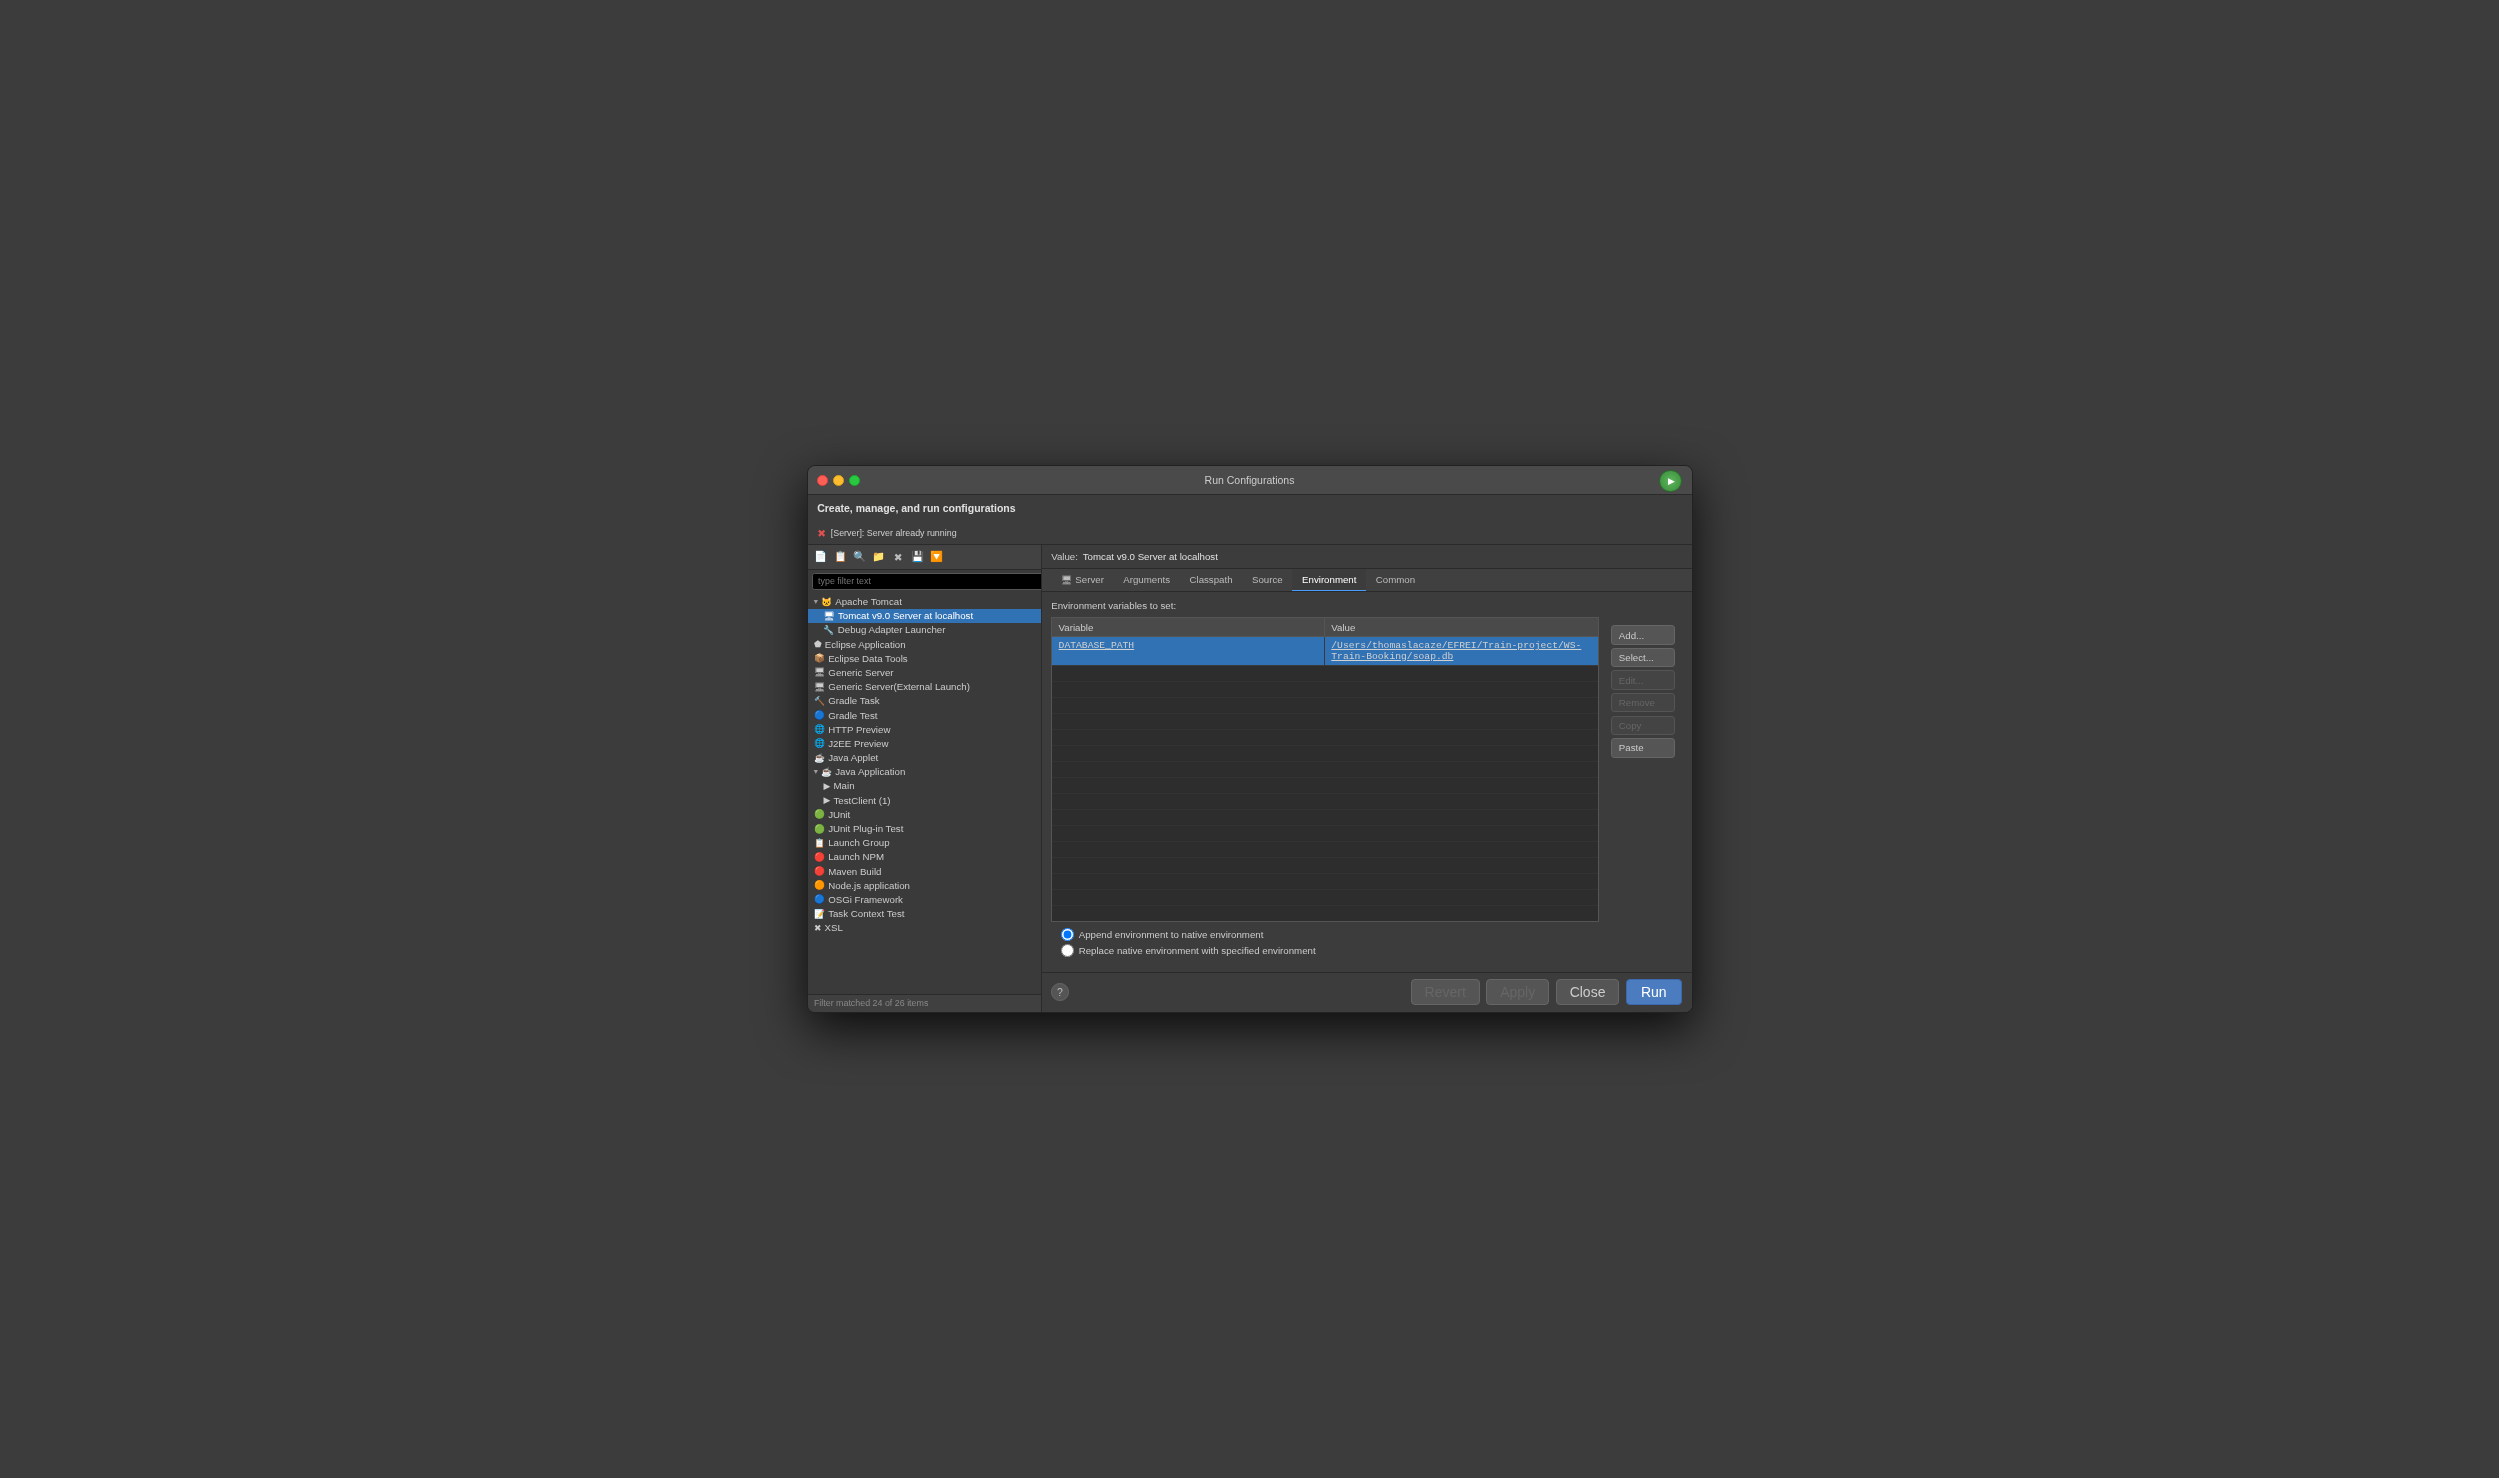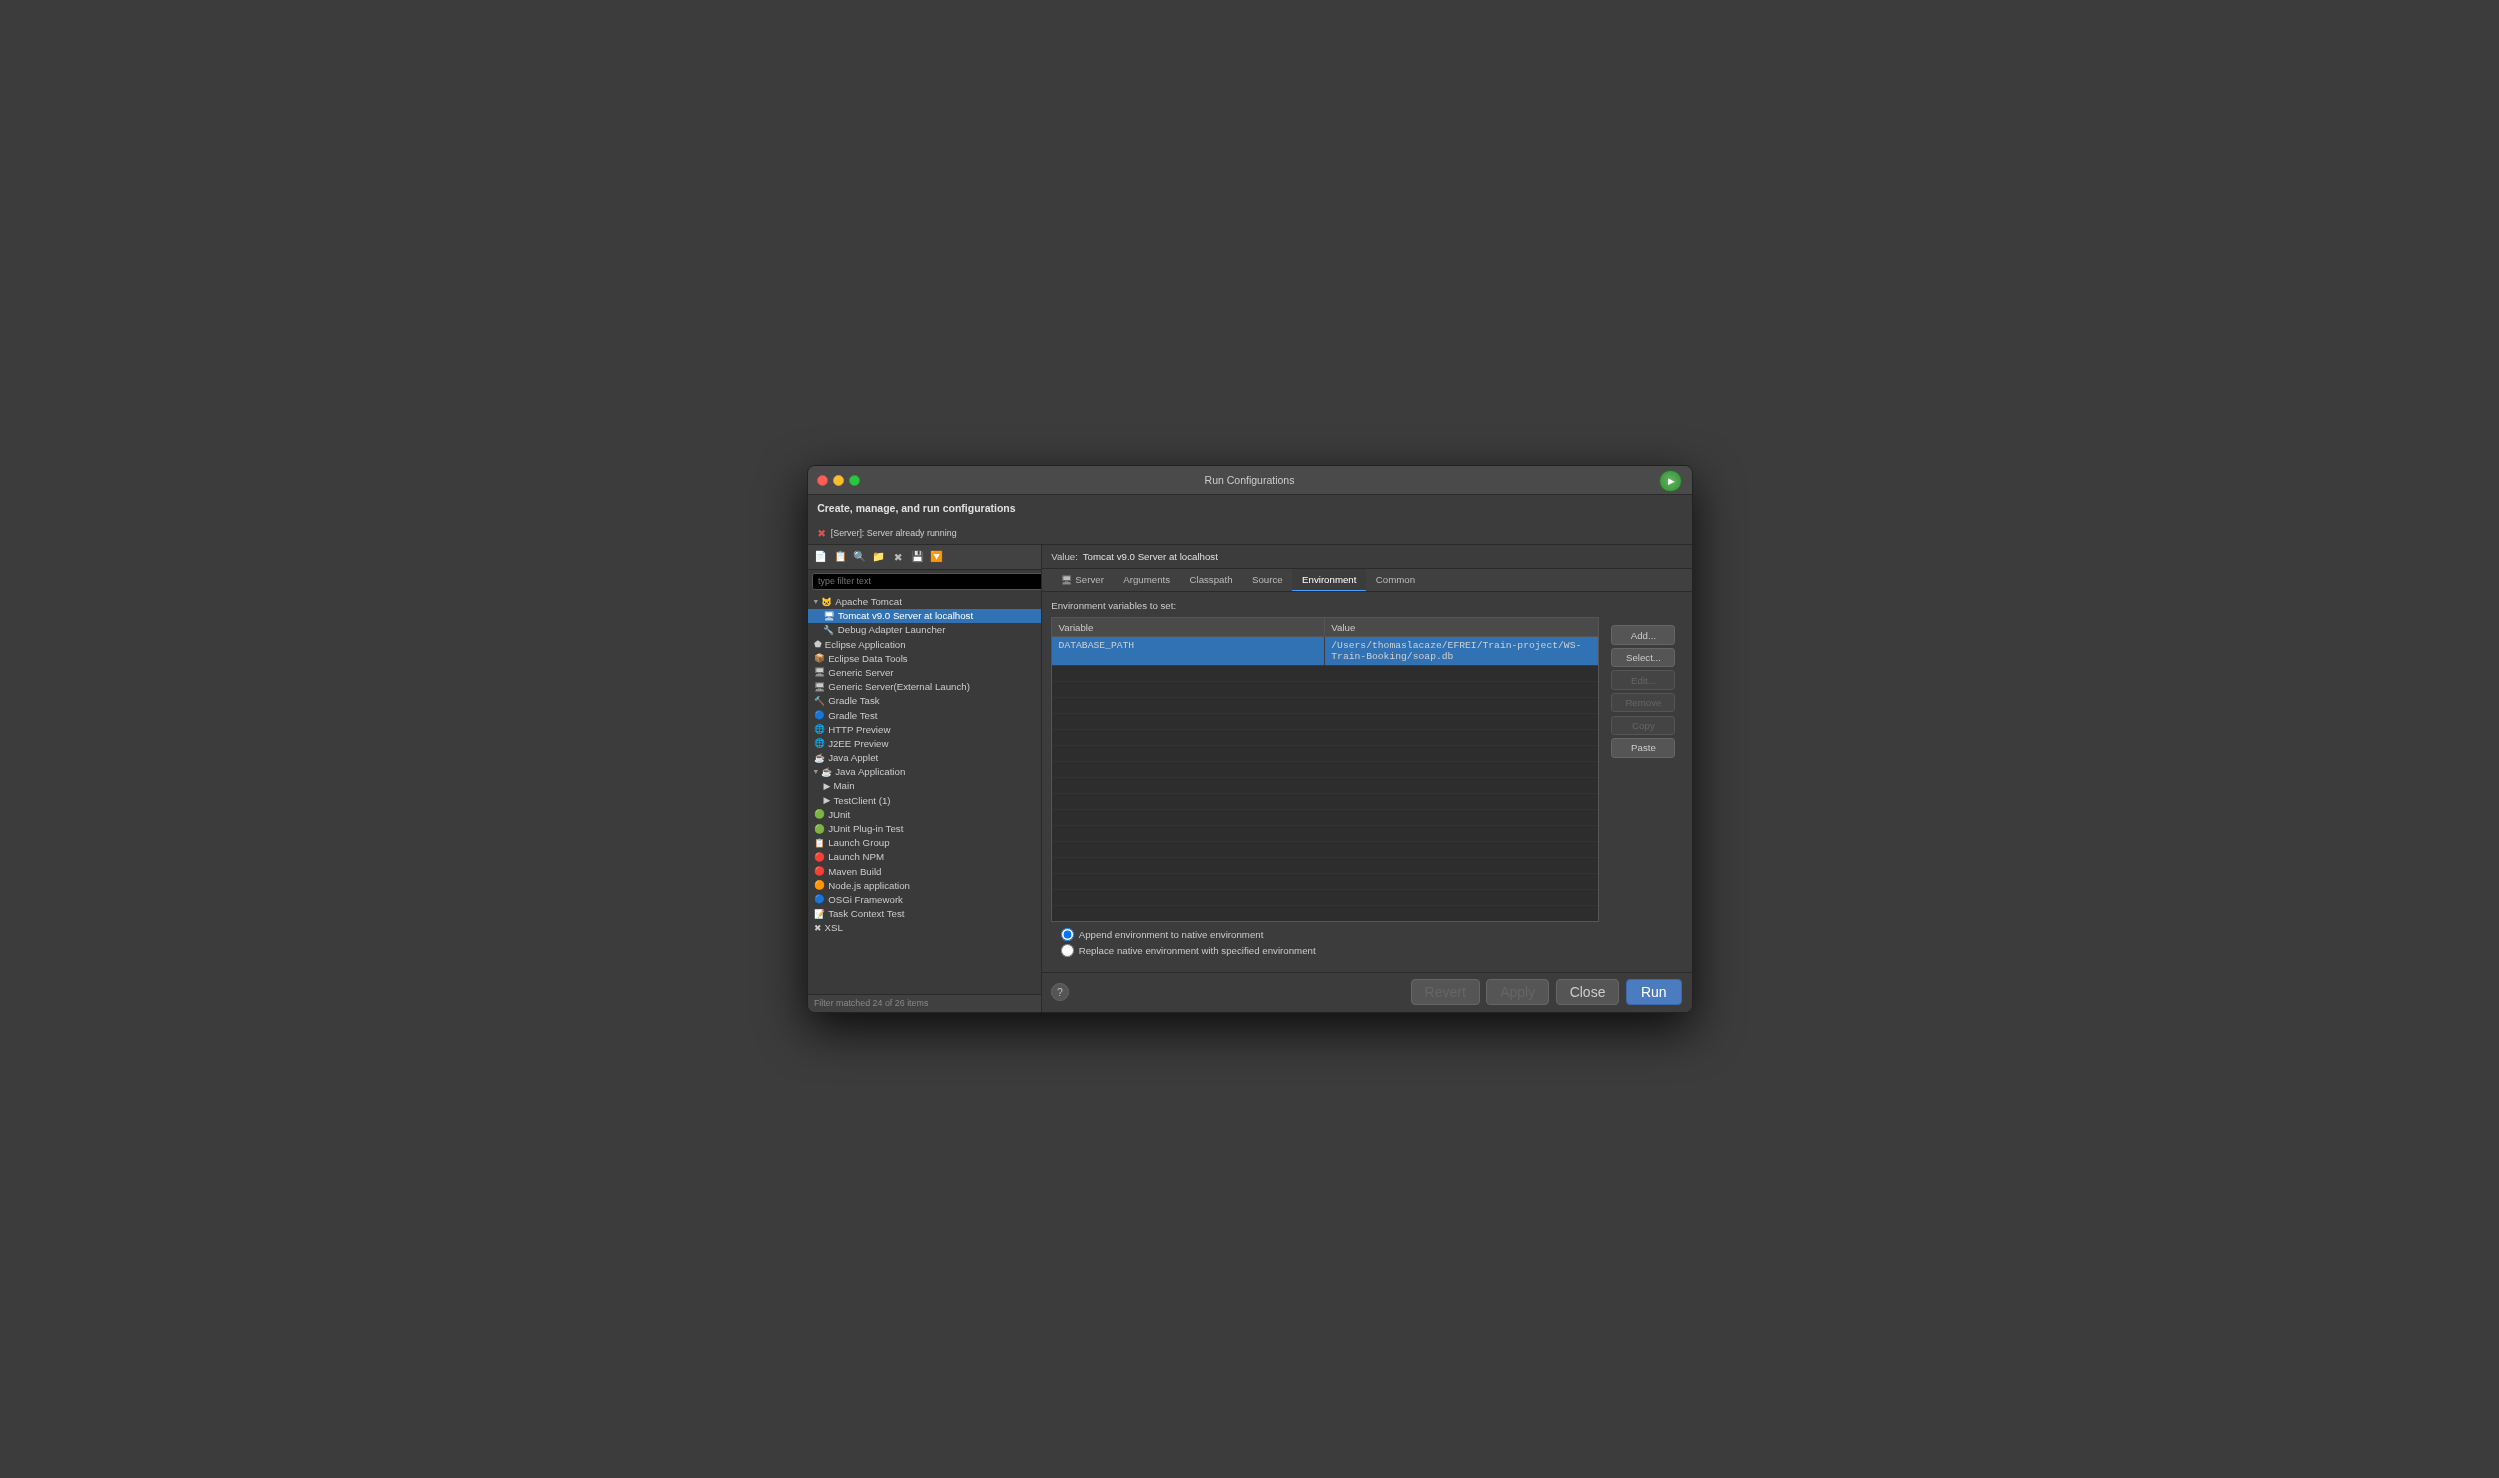--- a/index.html
+++ b/index.html
@@ -265,20 +265,21 @@
       grid-template-columns: 1fr 1fr;
       border-bottom: 0.8px solid #3a3a3a;
     }
     .env-row.selected { background: #3172b5; }
     .env-cell {
       padding: 3.2px 6.4px;
       font-size: 9.7px;
       color: #d0d0d0;
       border-right: 0.8px solid #3a3a3a;
       font-family: 'Courier New', monospace;
+      text-decoration: underline;
     }
     .env-cell:last-child { border-right: none; }
     .env-row-empty {
       height: 16px;
       border-bottom: 0.8px solid #333;
     }
     .side-buttons {
       display: flex;
       flex-direction: column;
       gap: 3.2px;
@@ -292,21 +293,21 @@
     }
     .action-btn {
       width: 64px;
       padding: 3.2px 6.4px;
       background: #555;
       border: 0.8px solid #666;
       color: #ccc;
       font-size: 9.7px;
       border-radius: 3.2px;
       cursor: pointer;
-      text-align: center;
+      text-align: left;
     }
     .action-btn:disabled, .action-btn.dimmed {
       color: #666;
       background: #444;
       border-color: #555;
       cursor: default;
     }
     .bottom-options {
       padding: 6.4px 9.7px;
       display: flex;

